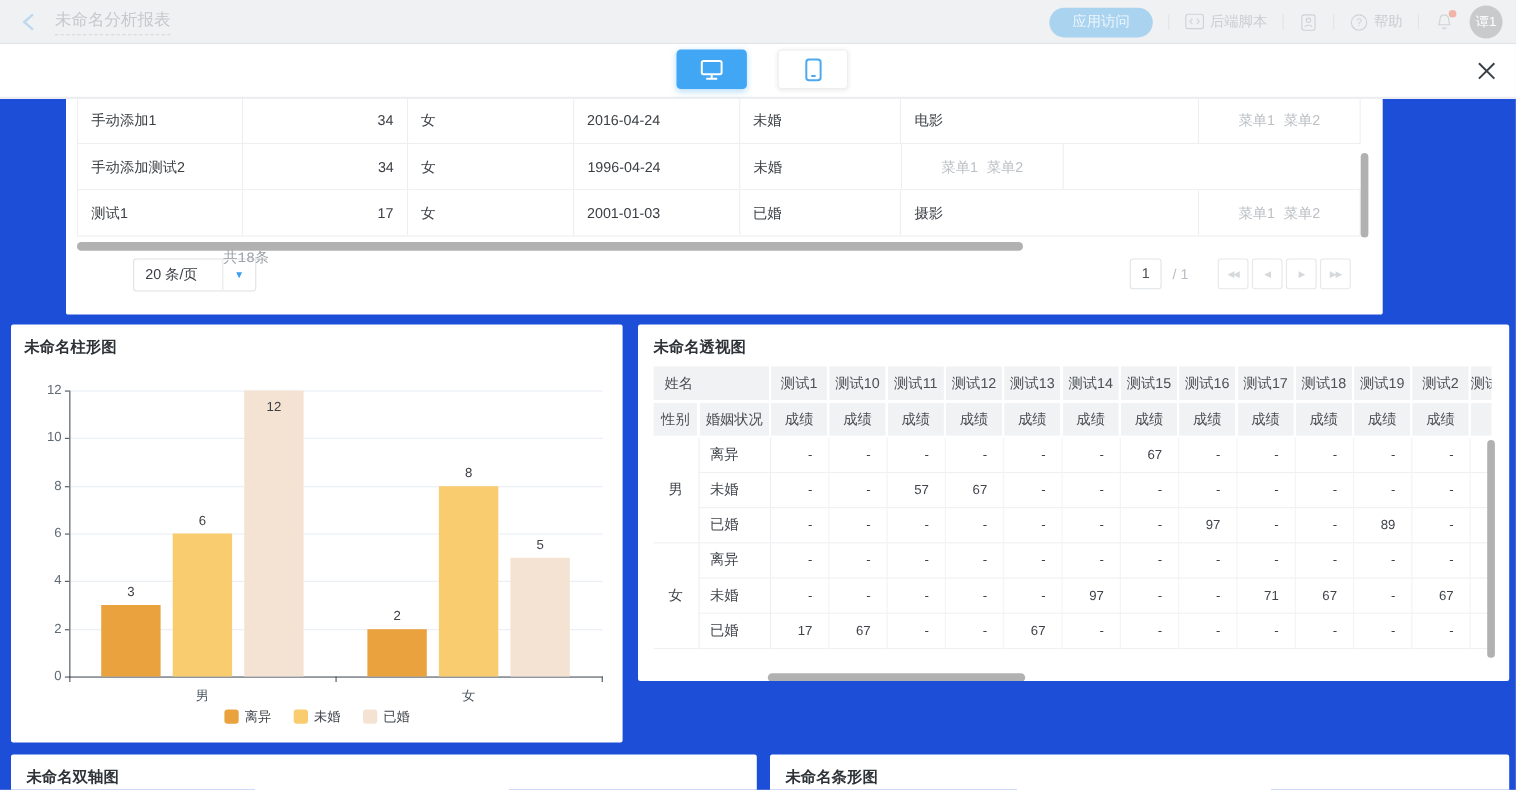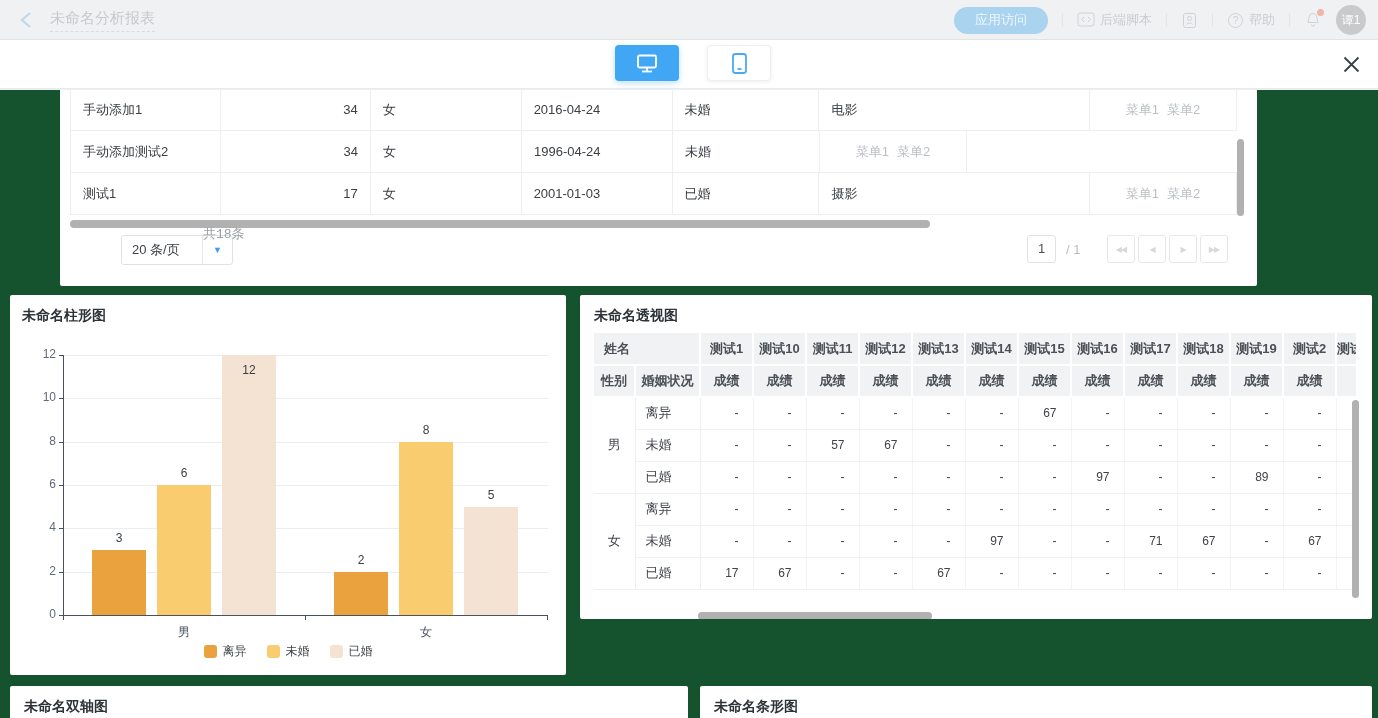--- a/index.html
+++ b/index.html
@@ -20,21 +20,21 @@
 
   
   .toolbar{position:absolute;left:0;top:40px;width:1378px;height:49px;background:#fff;border-bottom:1px solid #e8eaec;z-index:5;}
   .toggles{position:absolute;left:615px;top:5px;display:flex;gap:28px;}
   .tg{width:64px;height:36px;border-radius:4px;display:flex;align-items:center;justify-content:center;cursor:pointer;}
   .tg.active{background:#41a6f3;box-shadow:0 2px 6px rgba(65,166,243,.35);}
   .tg.idle{background:#fff;border:1px solid #eceef0;box-shadow:0 1px 4px rgba(0,0,0,.07);}
   .close-btn{position:absolute;right:16px;top:14px;cursor:pointer;}
 
   
-  .preview{position:absolute;left:0;top:90px;width:1378px;height:628px;background:#14532d;overflow:hidden;}
+  .preview{position:absolute;left:0;top:90px;width:1378px;height:628px;background:#1d4ed8;overflow:hidden;}
   .card{position:absolute;background:#fff;border-radius:2px;}
   #card-table{left:60px;top:-1px;width:1197px;height:197px;}
   #card-bar{left:10px;top:205px;width:556px;height:380px;}
   #card-pivot{left:580px;top:205px;width:792px;height:324px;overflow:hidden;}
   #card-bl{left:10px;top:596px;width:678px;height:122px;}
   #card-br{left:700px;top:596px;width:672px;height:122px;}
   .card-title{position:absolute;left:14px;top:12px;font-size:14px;font-weight:bold;color:#2e3338;}
 
   
   .rtable{position:absolute;left:10px;top:0;width:1167px;border-left:1px solid #eceef1;}
@@ -52,21 +52,21 @@
   .psel-txt{flex:1;line-height:28px;padding-left:10px;font-size:13px;color:#3c4045;}
   .psel-caret{width:30px;border-left:1px solid #e6e8eb;display:flex;align-items:center;justify-content:center;font-size:9px;color:#3d9df0;}
   .ptotal{position:absolute;font-size:13px;color:#9ba1a7;}
   .pgnum{position:absolute;width:29px;height:28px;border:1px solid #e0e3e6;border-radius:3px;background:#fff;text-align:center;line-height:26px;font-size:13px;color:#4a4e54;}
   .pgsep{position:absolute;font-size:13px;color:#b9bdc2;}
   .pgbtn{position:absolute;width:28px;height:28px;border:1px solid #e5e7ea;border-radius:3px;background:#fff;color:#d6d9dc;display:flex;align-items:center;justify-content:center;font-size:8px;letter-spacing:-1px;cursor:pointer;}
 
   
   .pvt-wrap{position:absolute;left:14px;top:38px;width:766px;height:266px;overflow:hidden;}
   .pvt{border-collapse:collapse;table-layout:fixed;width:762px;}
-  .pvt th{background:#f1f2f3;border-right:2px solid #fff;border-bottom:2px solid #fff;font-weight:bold;font-size:13px;color:#4b5056;text-align:center;padding:0;height:32px;white-space:nowrap;overflow:hidden;}
+  .pvt th{background:#f1f2f3;border-right:2px solid #fff;border-bottom:2px solid #fff;font-weight:normal;font-size:13px;color:#4b5056;text-align:center;padding:0;height:32px;white-space:nowrap;overflow:hidden;}
   .pvt th.corner{text-align:left;padding-left:10px;}
   .pvt td{font-size:12px;color:#3f434a;height:32px;border-bottom:1px solid #eef0f2;border-right:1px solid #f2f3f5;text-align:right;padding:0 14px 0 0;white-space:nowrap;overflow:hidden;}
   .pvt td.gcell{text-align:center;padding:0;border-right:1px solid #eceef0;font-size:13px;color:#42464c;background:#fff;}
   .pvt td.mcell{text-align:left;padding:0 0 0 10px;border-right:1px solid #eceef0;font-size:13px;color:#42464c;}
   .pvt td.cut,.pvt th.cut{border-right:none;padding:0;}
   .pivot-foot{position:absolute;left:0;right:0;top:330px;height:42px;border-top:1px solid #eef0f2;}
 
   
   .chart-host{position:absolute;left:0;top:0;width:556px;height:380px;}
   .gline{position:absolute;height:1px;background:#e9eef5;}

